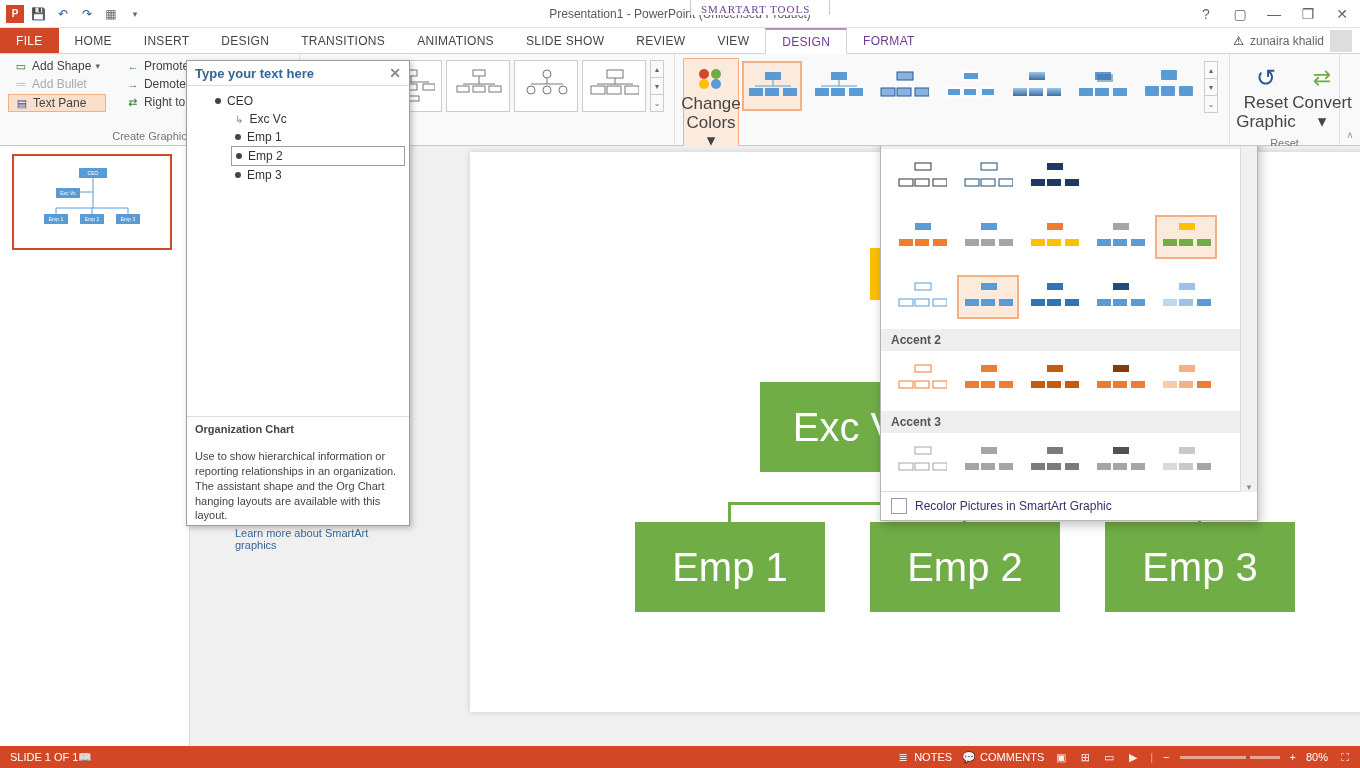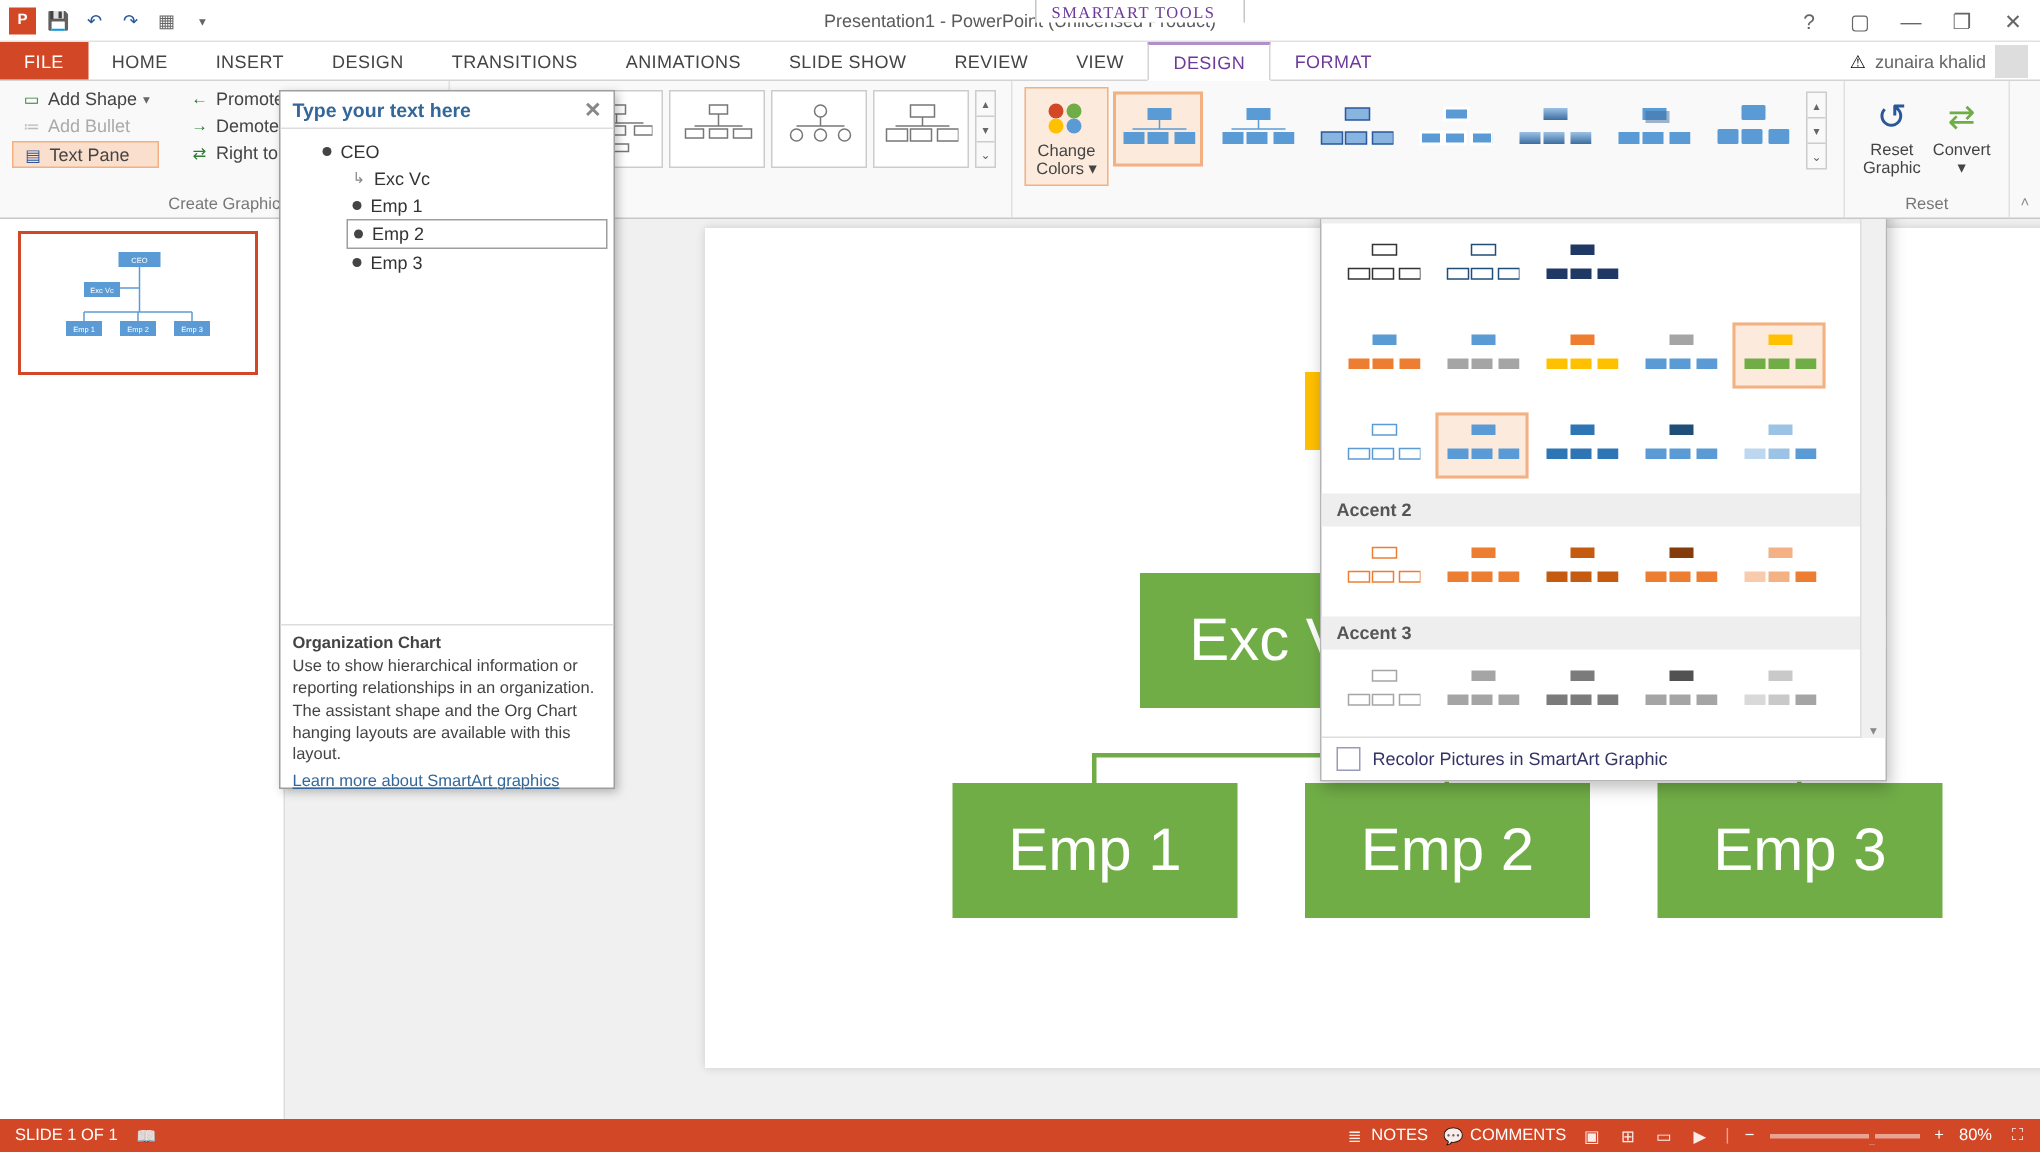--- a/index.html
+++ b/index.html
@@ -36,21 +36,21 @@
 
 .layout-gallery{display:flex;gap:4px;align-items:center;padding:2px;}
 .layout-item{width:64px;height:52px;border:1px solid #ccc;background:#fff;display:flex;align-items:center;justify-content:center;cursor:pointer;}
 .layout-item.sel{border:2px solid #f2b083;background:#fcebdc;}
 .gal-scroll{width:14px;height:52px;border:1px solid #ccc;display:flex;flex-direction:column;}
 .gal-scroll div{flex:1;display:flex;align-items:center;justify-content:center;font-size:8px;color:#666;border-bottom:1px solid #ccc;cursor:pointer;}
 .gal-scroll div:last-child{border-bottom:none;}
 
 .big-btn{display:flex;flex-direction:column;align-items:center;justify-content:center;width:56px;padding:4px 2px;cursor:pointer;}
 .big-btn .ico{width:32px;height:32px;display:flex;align-items:center;justify-content:center;}
-.big-btn .lbl{font-size:11px;text-align:center;line-height:1.1;color:#444;}
+.big-btn .lbl{font-size:17px;text-align:center;line-height:1.1;color:#444;}
 
 .style-gallery{display:flex;gap:6px;padding:3px;}
 .style-item{width:60px;height:50px;border:1px solid transparent;display:flex;align-items:center;justify-content:center;cursor:pointer;}
 .style-item.sel{border:2px solid #f2b083;background:#fcebdc;}
 
 .workspace{position:absolute;top:146px;left:0;right:0;bottom:22px;display:flex;background:#f0f0f0;}
 .thumbs{width:190px;background:#fff;border-right:1px solid #ddd;padding:8px 6px;}
 .thumb{border:2px solid #d24726;width:160px;height:96px;margin-left:6px;position:relative;background:#fff;}
 .slide-area{flex:1;position:relative;overflow:hidden;}
 .slide{position:absolute;left:280px;top:6px;width:900px;height:560px;background:#fff;box-shadow:0 0 6px rgba(0,0,0,.15);}
@@ -59,38 +59,38 @@
 .tp-head{display:flex;align-items:center;justify-content:space-between;padding:4px 8px;font-weight:600;color:#336699;font-size:13px;border-bottom:1px solid #ddd;}
 .tp-close{cursor:pointer;color:#888;font-size:14px;}
 .tp-body{padding:6px 4px;height:330px;overflow:auto;}
 .tp-item{display:flex;align-items:center;gap:6px;padding:2px 4px;font-size:12px;color:#333;}
 .tp-item .bul{width:6px;height:6px;background:#444;border-radius:50%;}
 .tp-item.selected{background:#fff;border:1px solid #9e9e9e;}
 .tp-item.lvl1{margin-left:20px;}
 .tp-item.lvl2{margin-left:40px;}
 .tp-item.lvl2 .arw{font-size:10px;color:#888;}
 .tp-footer{border-top:1px solid #ddd;padding:6px 8px;font-size:11px;color:#444;}
-.tp-footer .ttl{font-weight:600;margin-bottom:2px;}
-.tp-footer .lnk{color:#336699;text-decoration:underline;cursor:pointer;margin-top:4px;display:inline-block;}
+.tp-footer .ttl{font-weight:600;margin-bottom:14px;}
+.tp-footer .lnk{color:#336699;cursor:pointer;margin-top:4px;display:inline-block;margin-left:40px;}
 
 .orgbox{position:absolute;background:#70ad47;color:#fff;display:flex;align-items:center;justify-content:center;font-size:40px;font-family:Calibri,Arial;}
 .orgline{position:absolute;background:#70ad47;}
 
 .color-menu{position:absolute;left:690px;top:-22px;width:378px;background:#fff;border:1px solid #b5b5b5;box-shadow:2px 4px 10px rgba(0,0,0,.25);z-index:100;}
 .cm-section{padding:2px 0;}
 .cm-head{background:#eee;padding:4px 10px;font-size:12px;font-weight:600;color:#555;}
 .cm-row{display:flex;gap:4px;padding:6px 10px;flex-wrap:wrap;}
 .cm-item{width:62px;height:44px;display:flex;align-items:center;justify-content:center;cursor:pointer;border:1px solid transparent;}
 .cm-item.hover{border:2px solid #f2b083;background:#fcebdc;}
 .cm-scroll{position:absolute;right:0;top:0;bottom:28px;width:17px;background:#f0f0f0;border-left:1px solid #ddd;}
 .cm-foot{border-top:1px solid #ddd;padding:6px 10px;display:flex;align-items:center;gap:8px;font-size:12px;color:#336;cursor:pointer;}
 .cm-foot .ico{width:16px;height:16px;border:1px solid #99b;}
 
 .statusbar{position:absolute;left:0;right:0;bottom:0;height:22px;background:#d24726;color:#fff;display:flex;align-items:center;font-size:11px;}
-.statusbar .left{display:flex;align-items:center;gap:12px;padding-left:10px;}
+.statusbar .left{display:flex;align-items:center;padding-left:10px;}
 .statusbar .right{margin-left:auto;display:flex;align-items:center;gap:10px;padding-right:8px;}
 .sb-btn{display:flex;align-items:center;gap:4px;cursor:pointer;}
 .sb-ico{width:14px;height:14px;display:inline-flex;align-items:center;justify-content:center;opacity:.9;}
 .zoom-slider{width:100px;height:3px;background:rgba(255,255,255,.5);position:relative;}
 .zoom-slider .thumb{position:absolute;left:60%;top:-4px;width:4px;height:11px;background:#fff;}
 
 svg { display:block; }
 .mini-org rect{fill:#5b9bd5;}
 .mini-org line{stroke:#5b9bd5;stroke-width:1;}
 .mini-org.outline rect{fill:none;stroke:#777;}

